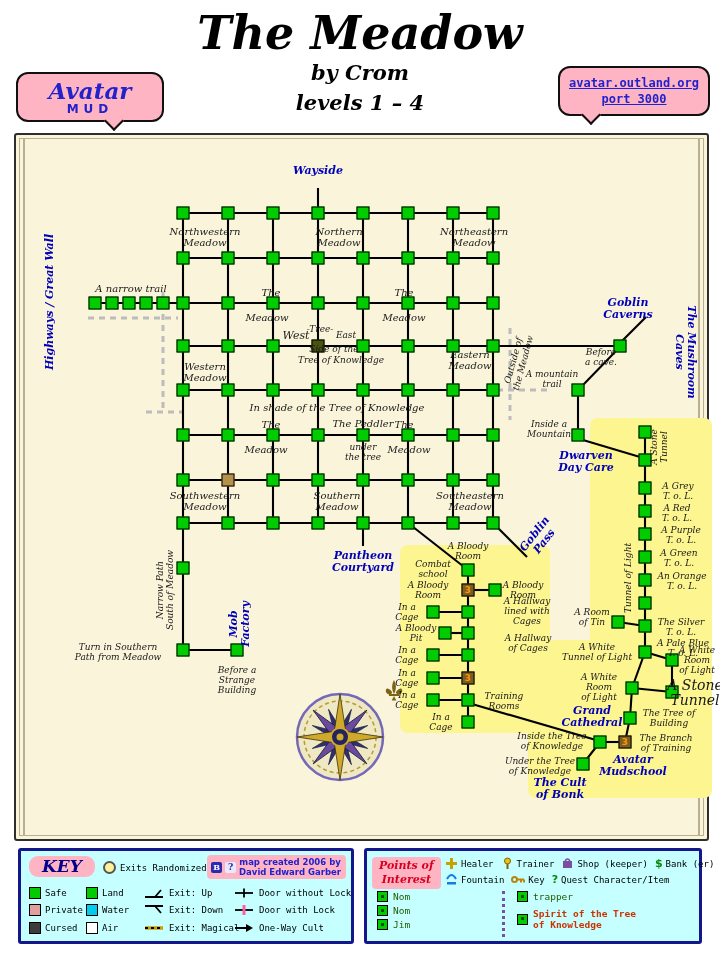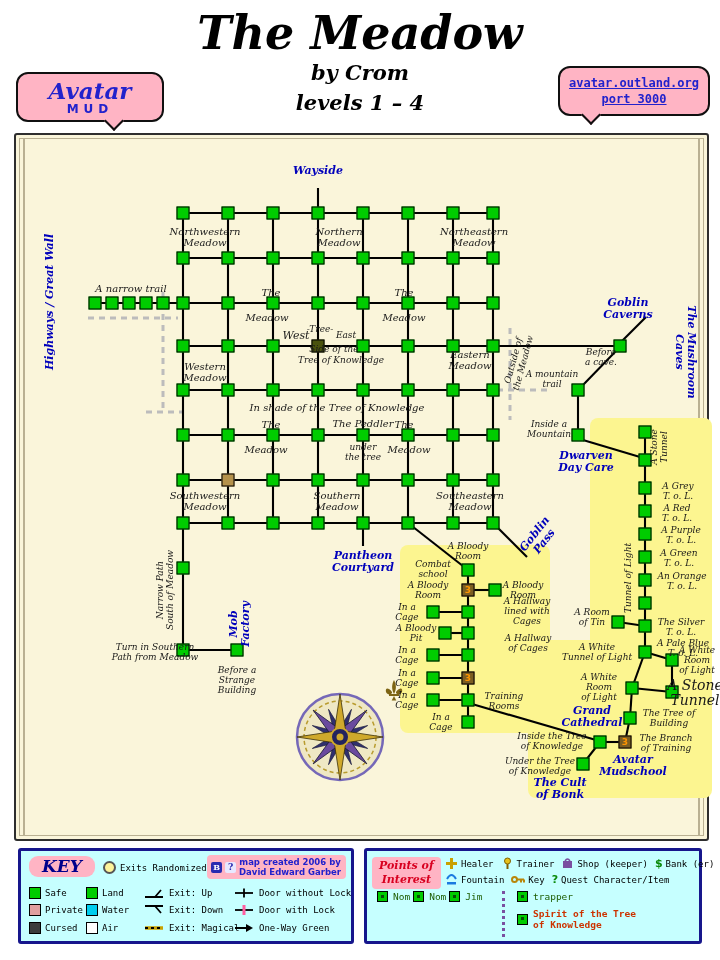--- a/index.html
+++ b/index.html
@@ -71,21 +71,21 @@
   .poi-panel{left:364px;top:848px;width:338px;height:96px}
   .poi-title{position:absolute;left:5px;top:6px;background:#ffb4c4;border-radius:4px;color:#d80020;
     font:bold italic 11px/1.25 "DejaVu Serif",serif;padding:2px 7px;text-align:center;white-space:pre-line}
   .poi-rows{position:absolute;left:78px;top:6px;right:2px;display:flex;flex-direction:column;gap:3px;
     font:9px "DejaVu Sans Mono",monospace;color:#000}
   .poi-row{display:flex;align-items:center;gap:7px;white-space:nowrap}
   .pitem{display:flex;align-items:center;gap:3px}
   .dollar{font:bold 11px/11px "DejaVu Sans",sans-serif;color:#0a8a0a}
   .quest-q{font:bold 11px/11px "DejaVu Sans",sans-serif;color:#0a8a0a}
   .poi-bottom{position:absolute;left:10px;top:40px;right:4px;bottom:4px;display:flex;align-items:flex-start}
-  .npc-list{display:flex;gap:3px;width:125px;
+  .npc-list{display:flex;flex-direction:column;gap:3px;width:125px;
     font:9.5px "DejaVu Sans Mono",monospace;color:#1d5c00}
   .npc{display:flex;align-items:center;gap:5px}
   .poi-sq{width:11px;height:11px;background:#00cc00;border:1.5px solid #000;box-sizing:border-box;
     position:relative;flex:none}
   .poi-sq::after{content:"";position:absolute;left:2.5px;top:2.5px;width:3px;height:3px;background:#064d06}
   .dotline{border-left:3px dotted #7a4fa0;align-self:stretch;margin:0 12px 0 0}
   .right-list{display:flex;flex-direction:column;gap:6px;font:9.5px "DejaVu Sans Mono",monospace}
   .trapper-label{color:#1d5c00}
   .spirit-label{color:#cc3300;font-weight:bold;white-space:pre-line;line-height:1.2}
 </style>
@@ -436,21 +436,21 @@
     <div class="lbl k" style="font-size: 9px; left: 407px; top: 701px; transform: translate(-50%, -50%);">In a
 Cage</div>
     <div class="lbl k" style="font-size: 9px; left: 504px; top: 702px; transform: translate(-50%, -50%);">Training
 Rooms</div>
     <div class="lbl k" style="font-size: 9px; left: 441px; top: 723px; transform: translate(-50%, -50%);">In a
 Cage</div>
     <div class="lbl k" style="font-size: 9px; left: 166px; top: 590px; transform: translate(-50%, -50%) rotate(-90deg);">Narrow Path
 South of Meadow</div>
     <div class="lbl b" style="left: 240px; top: 624px; transform: translate(-50%, -50%) rotate(-90deg);">Mob
 Factory</div>
-    <div class="lbl k" style="font-size: 9px; left: 118px; top: 653px; transform: translate(-50%, -50%); margin-left: 37px;">Turn in Southern
+    <div class="lbl k" style="font-size: 9px; left: 118px; top: 653px; transform: translate(-50%, -50%);">Turn in Southern
 Path from Meadow</div>
     <div class="lbl k" style="font-size: 9px; left: 237px; top: 681px; transform: translate(-50%, -50%);">Before a
 Strange
 Building</div>
   </div>
 
 <div class="panel key-panel">
   <div class="key-title">KEY</div>
 
   <div class="rand">
@@ -524,21 +524,21 @@
           <path d="M2,6 H20" stroke="#c8a000" stroke-width="3.5"></path>
           <path d="M2,6 H20" stroke="#000" stroke-width="2" stroke-dasharray="3 3"></path>
         </svg>
       <span>Exit: Magical</span>
     </div>
     <div class="kitem">
       <svg class="kic" width="22" height="12">
           <path d="M2,6 H15" stroke="#000" stroke-width="2"></path>
           <path d="M13,2 L20,6 L13,10 Z" fill="#000"></path>
         </svg>
-      <span>One-Way Green</span>
+      <span>One-Way Cult</span>
     </div>
   </div>
 </div>
 
 <div class="panel poi-panel">
   <div class="poi-title">Points of
 Interest</div>
 
   <div class="poi-rows">
     <div class="poi-row">

